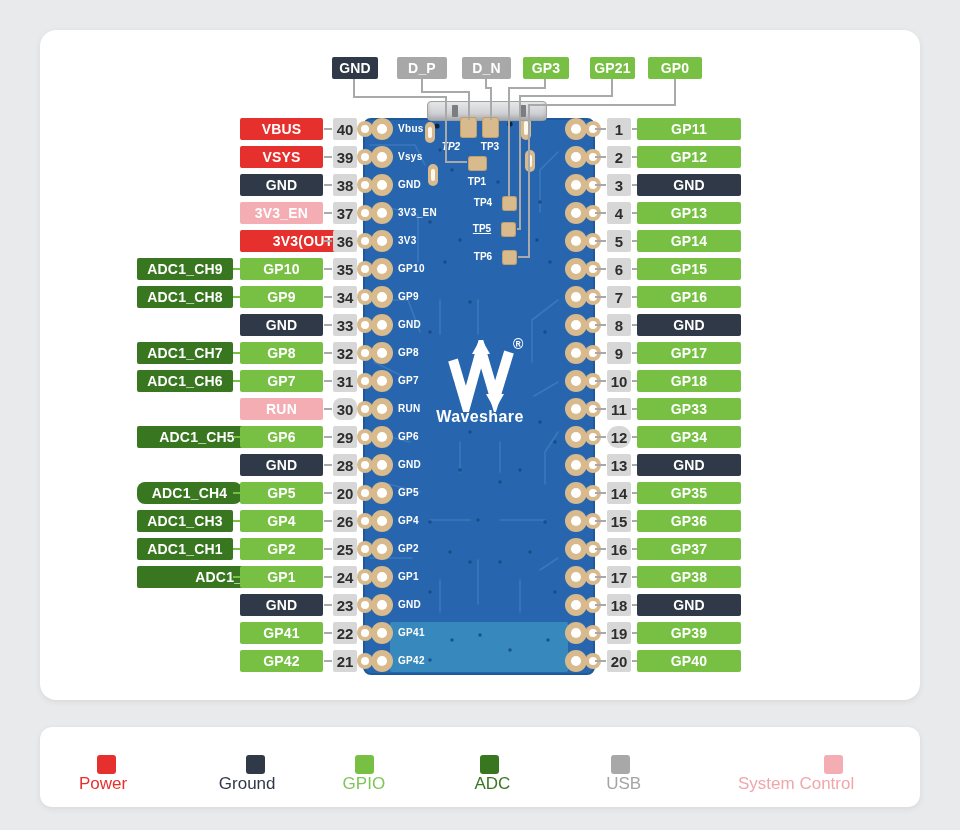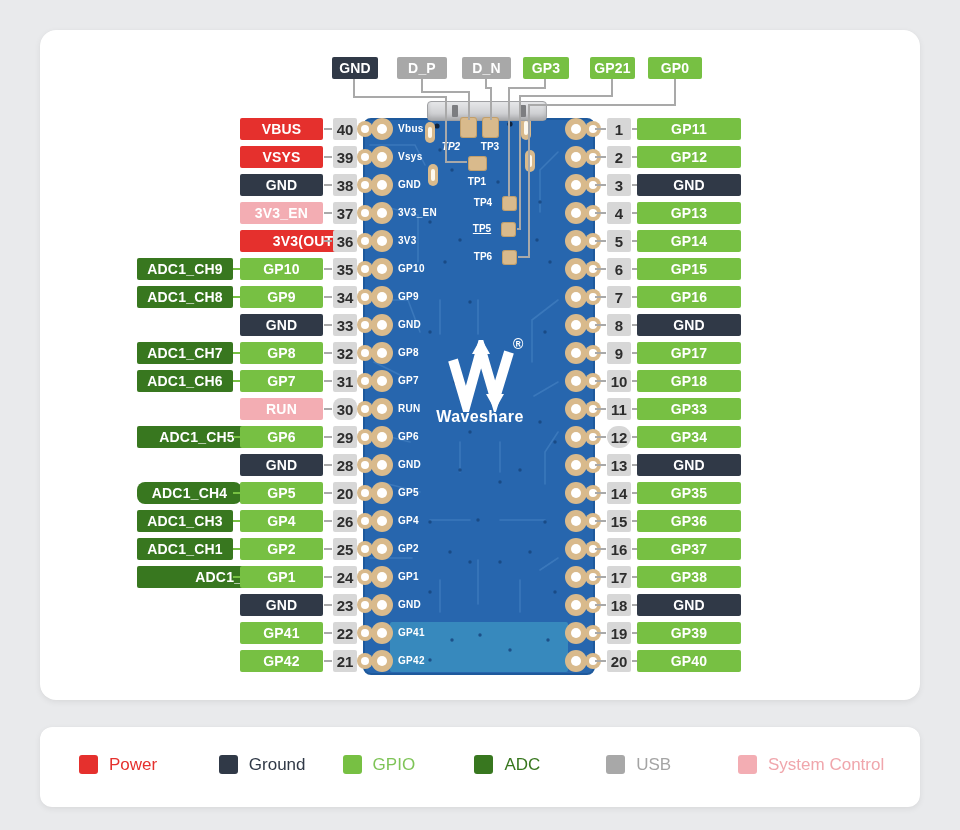--- a/index.html
+++ b/index.html
@@ -19,21 +19,21 @@
   .dash.green{background:var(--c-gpio);}
   .silk{position:absolute;color:#fff;font-size:10px;font-weight:700;letter-spacing:.3px;line-height:12px;white-space:nowrap;}
   .cast{position:absolute;width:16px;height:16px;border-radius:50%;background:var(--c-pad);}
   .cast i{position:absolute;left:4px;top:4px;width:8px;height:8px;border-radius:50%;background:#fff;}
   .padc{position:absolute;width:22px;height:22px;border-radius:50%;background:var(--c-pad);}
   .padc i{position:absolute;left:6px;top:6px;width:10px;height:10px;border-radius:50%;background:#fff;}
   .tp{position:absolute;background:var(--c-pad);border-radius:3px;box-shadow:inset 0 0 0 1px rgba(150,110,50,.35);}
   .tplabel{position:absolute;width:32px;text-align:center;color:#fff;font-size:10px;font-weight:700;line-height:12px;}
   .oval{position:absolute;background:var(--c-pad);border-radius:6px;}
   .oval i{position:absolute;left:3px;top:5px;right:3px;bottom:5px;border-radius:4px;background:#fdf9ef;}
-  .legend-item{position:absolute;display:flex;align-items:flex-start;height:22px;}
+  .legend-item{position:absolute;display:flex;align-items:flex-end;height:22px;flex-direction:column;}
   .legend-swatch{width:19px;height:19px;border-radius:3px;margin-right:11px;flex:none;}
   .legend-label{font-size:17px;font-weight:400;white-space:nowrap;}
   svg{position:absolute;pointer-events:none;}
 </style>
 </head>
 <body>
 
 <div class="page" id="page" style="--c-power: #e5302d; --c-ground: #303947; --c-gpio: #77c043; --c-adc: #38771f; --c-usb: #a8a8a8; --c-sysctl: #f3adb3; --c-numbg: #d7d7d7; --c-line: #a9a9a9; --c-board: #2766ae; --c-boardedge: #1e599c; --c-module: #3789bd; --c-pad: #d9ba8c;">
   <div class="card" style="left:40px;top:30px;width:880px;height:670px;"></div>
   <div class="card" style="left:40px;top:727px;width:880px;height:80px;border-radius:12px;"></div>

